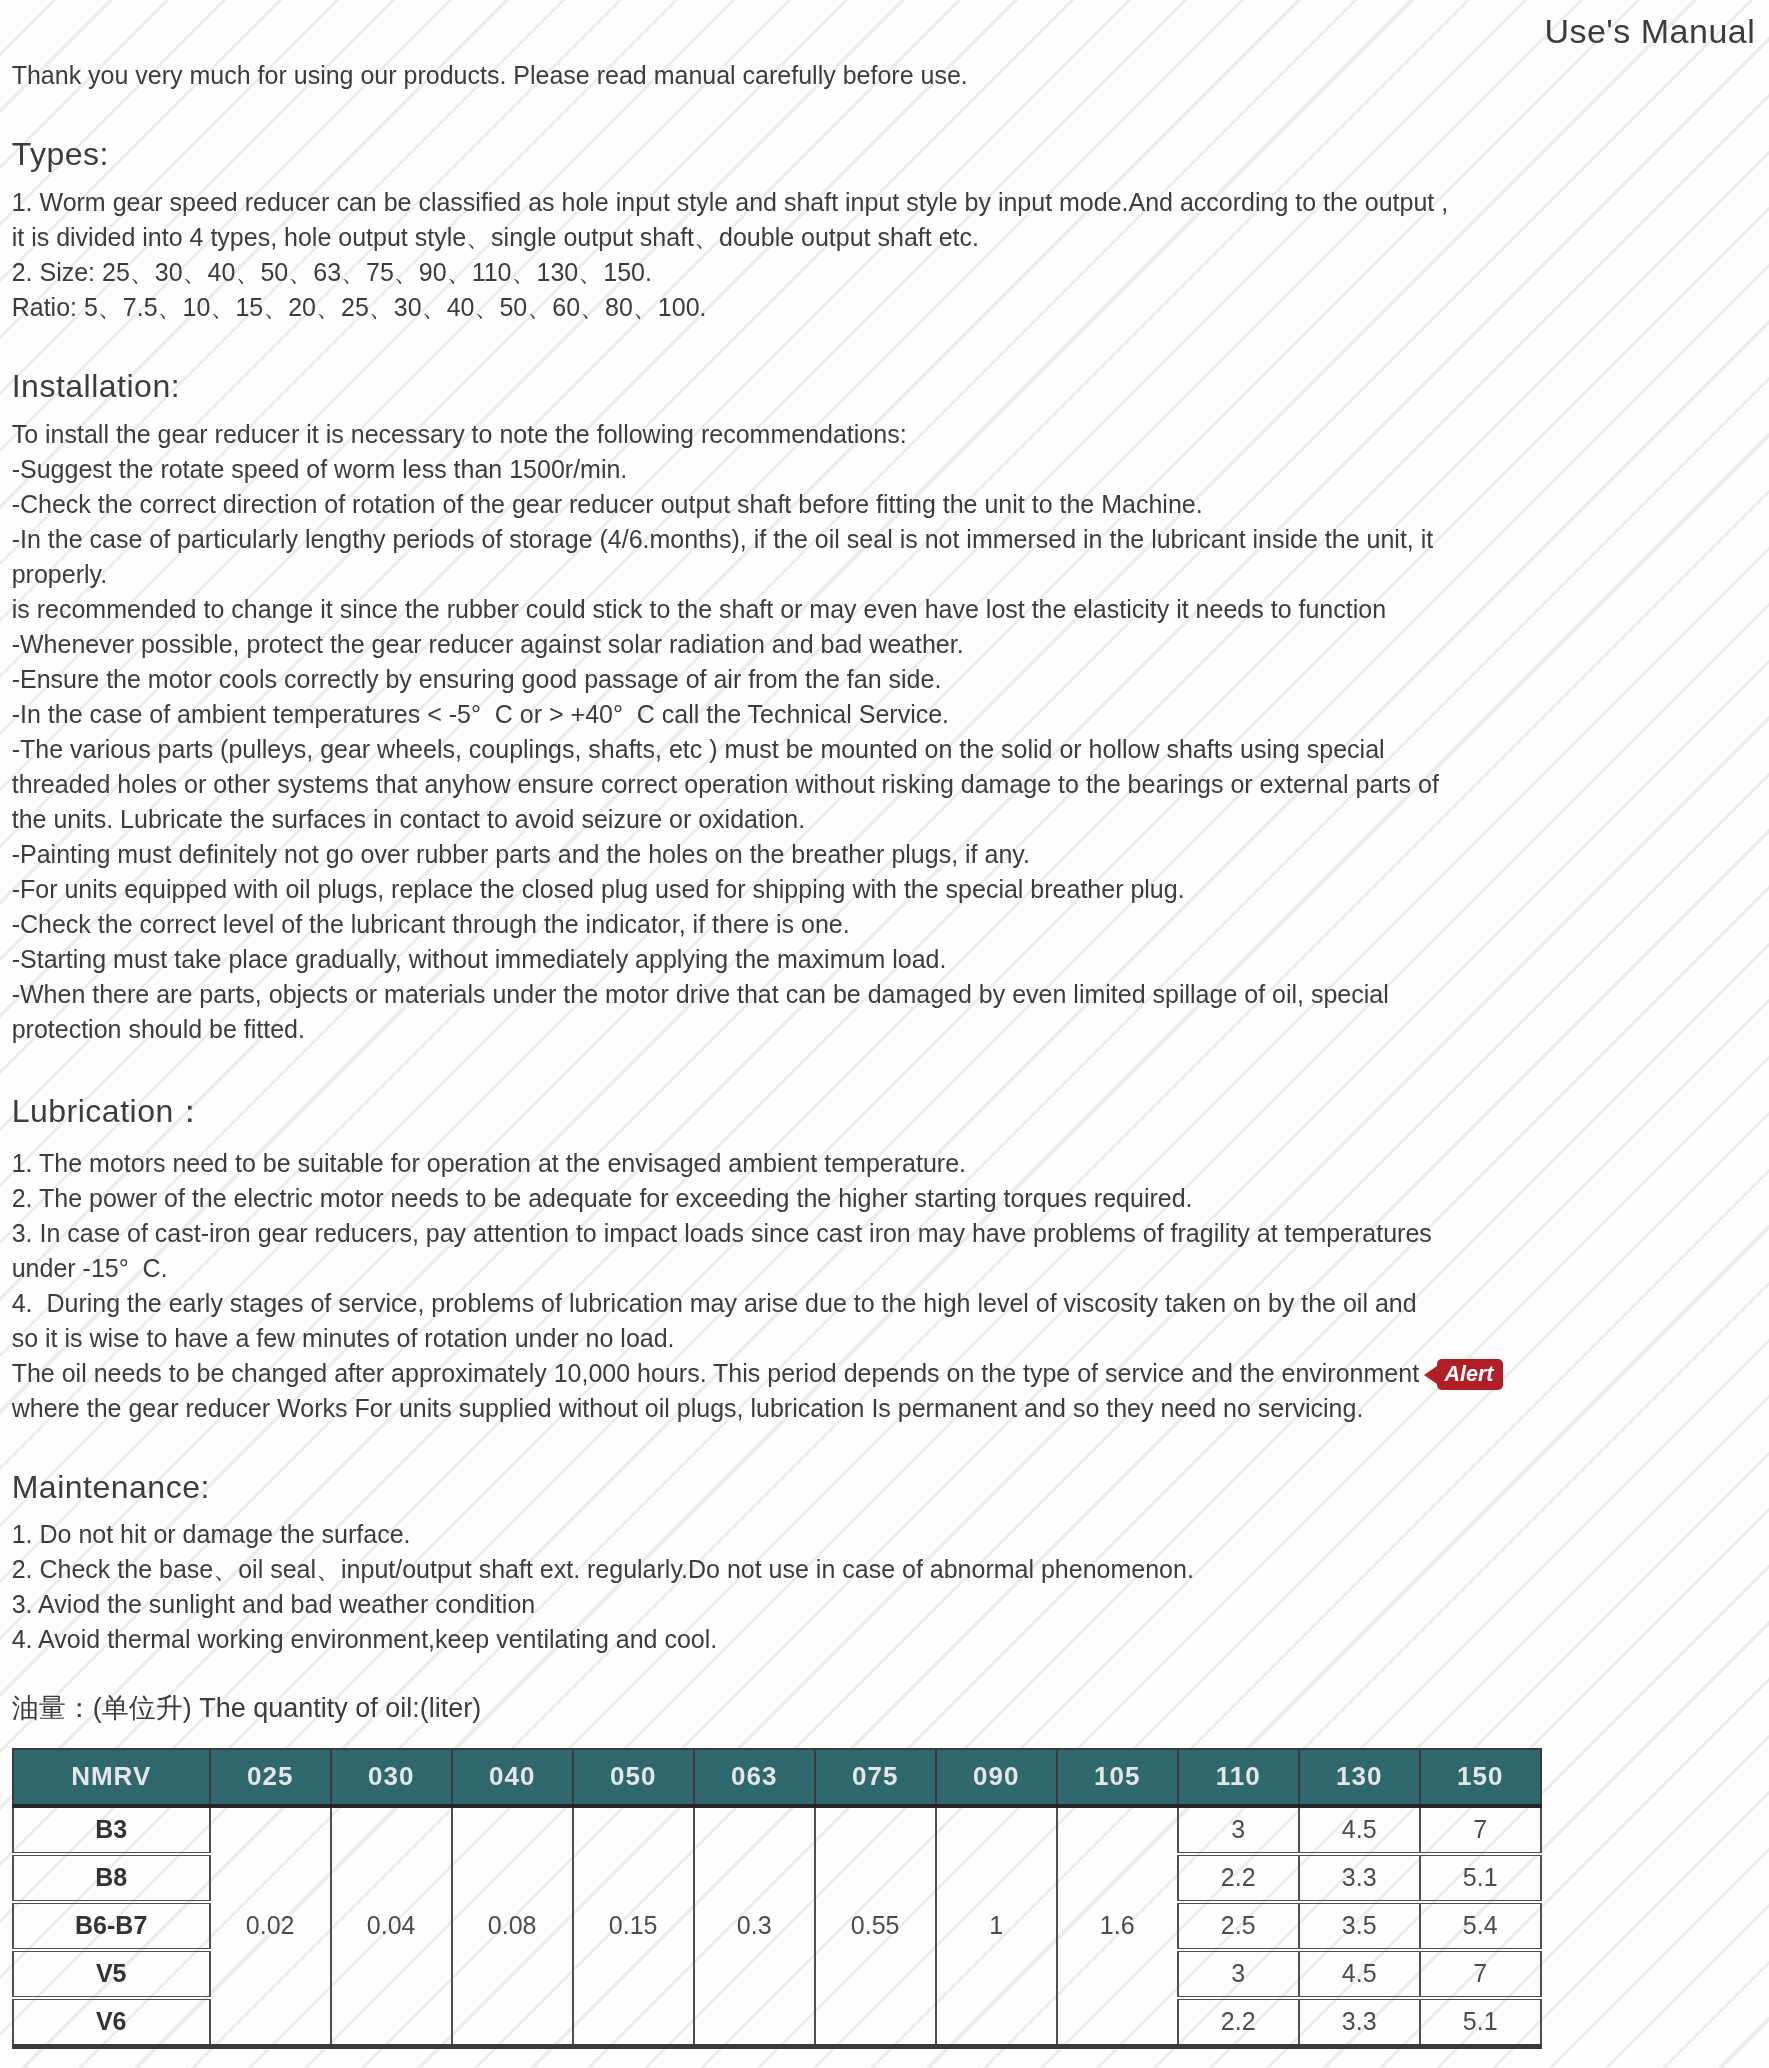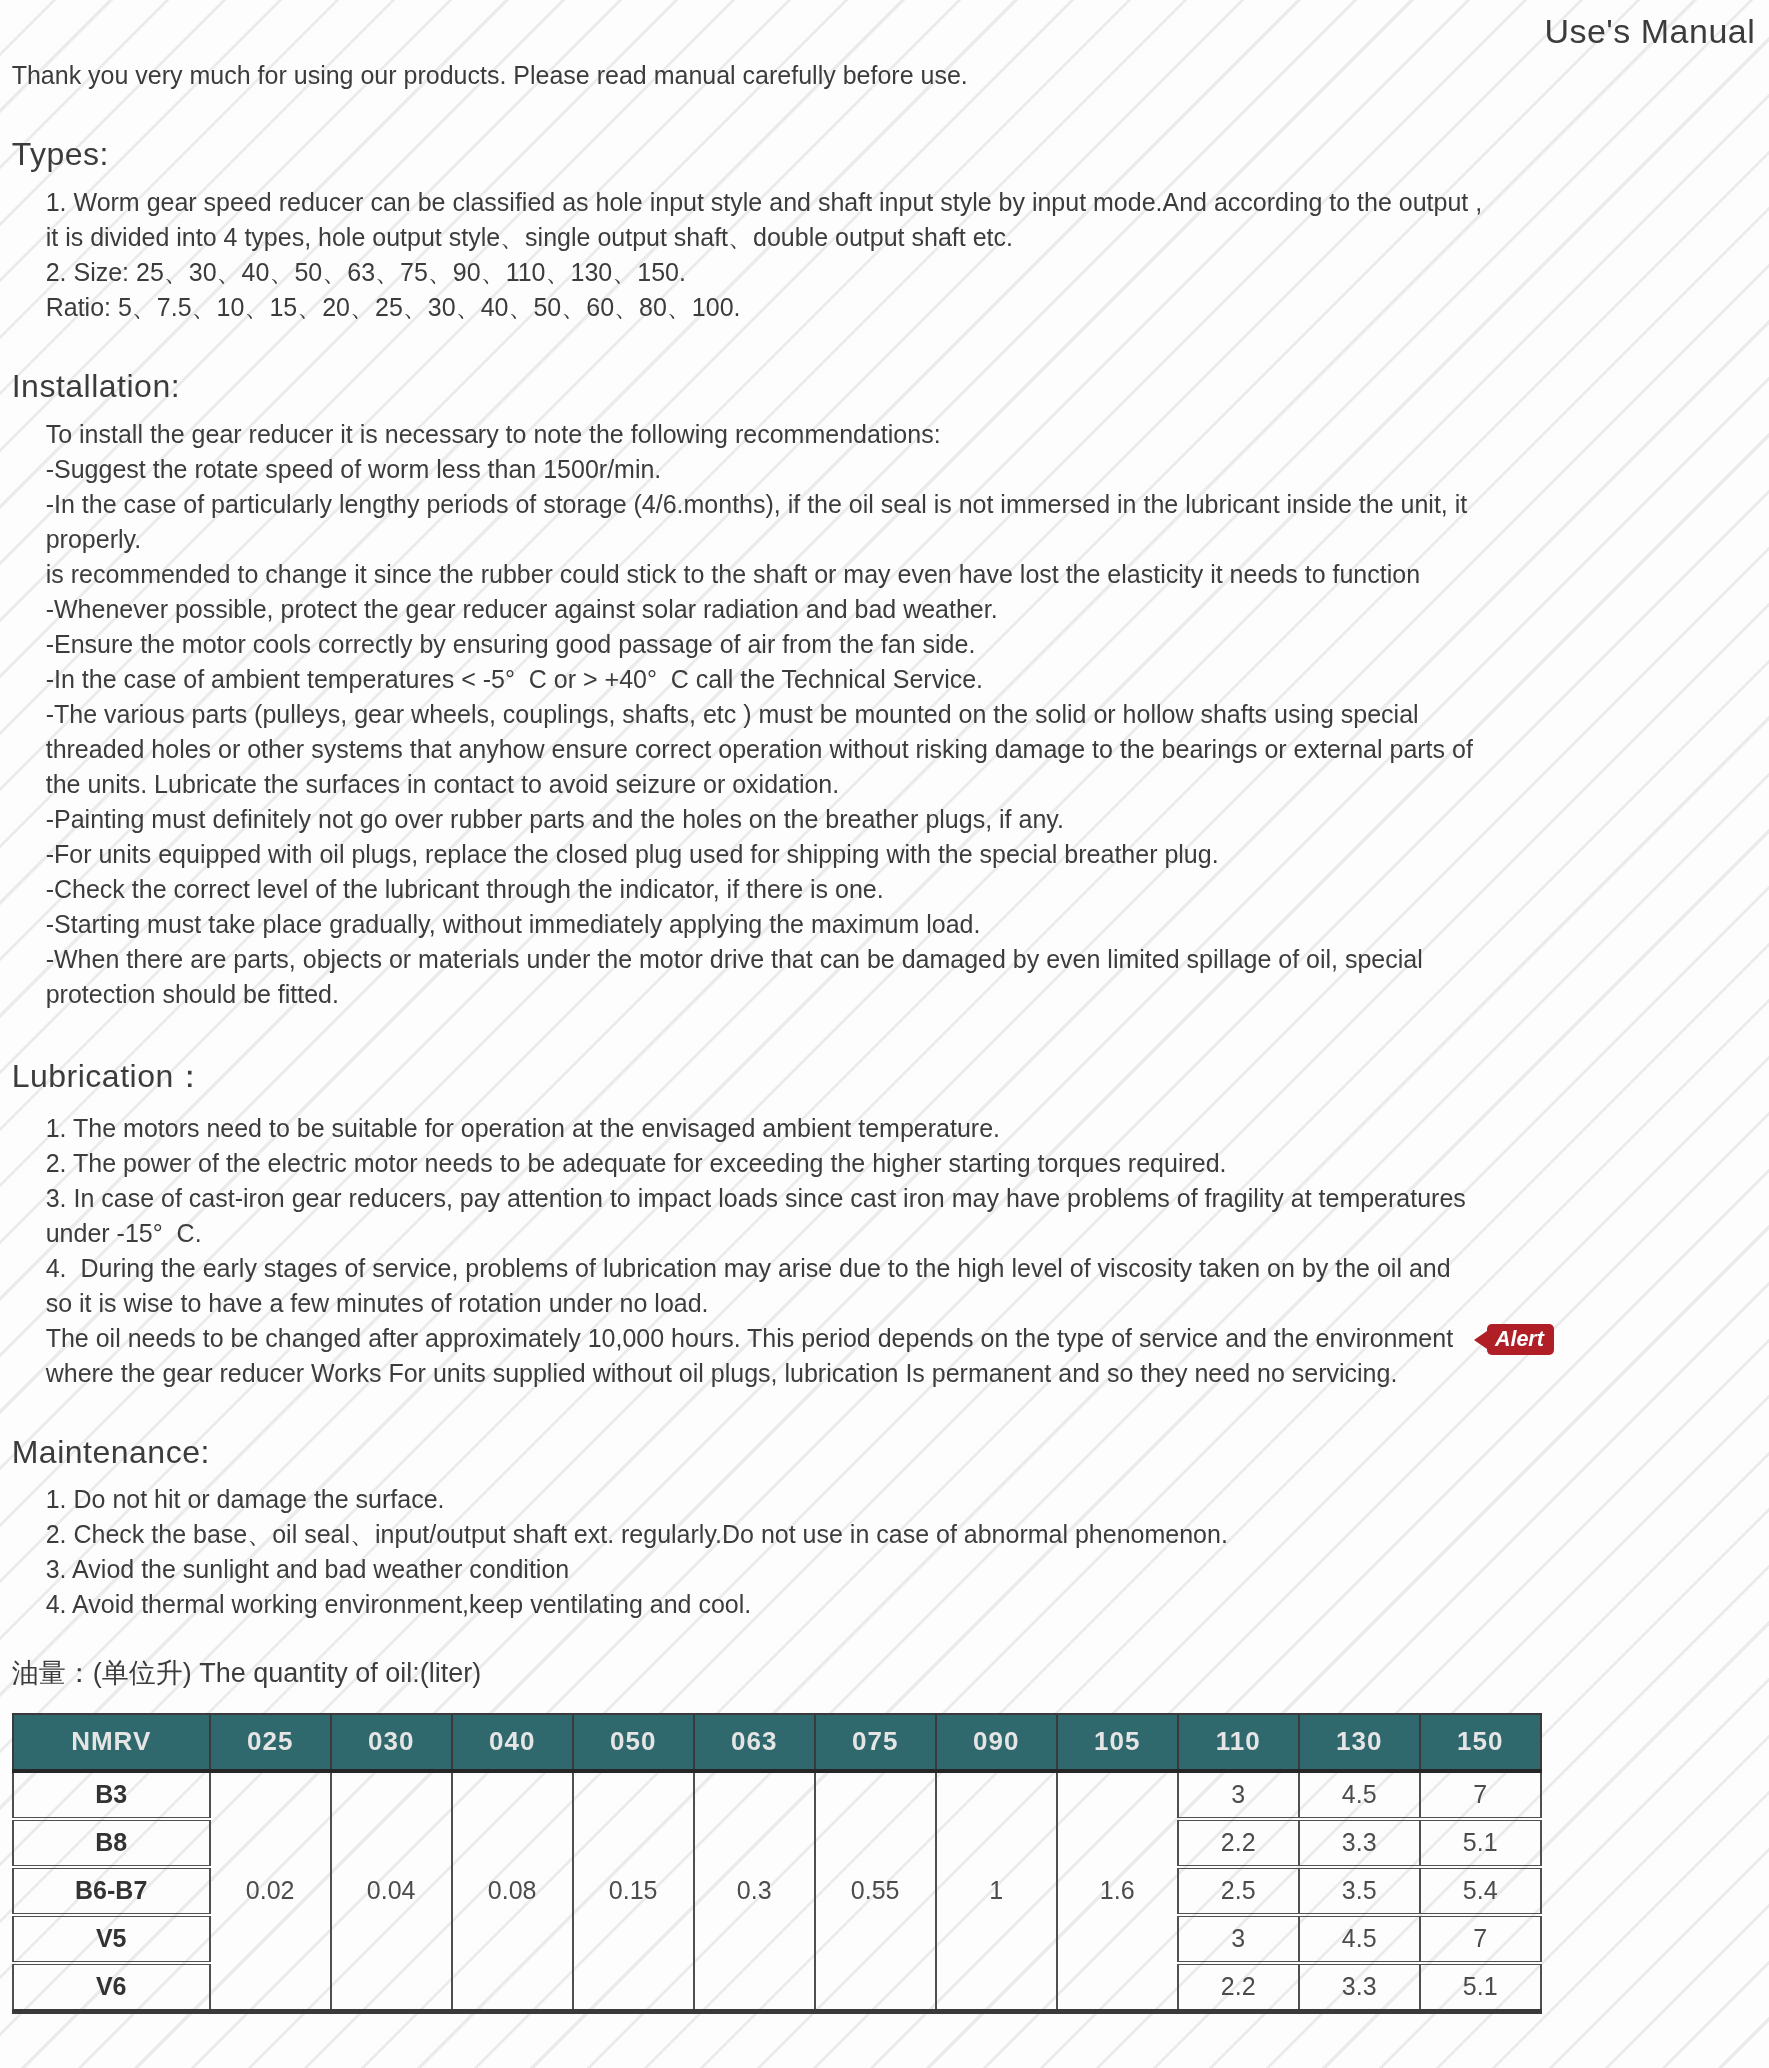--- a/index.html
+++ b/index.html
@@ -44,21 +44,21 @@
     line-height:35px;
   }
   h2.section-heading{
     font-size:32px;
     font-weight:400;
     margin:43px 0 11.7px 0;
     letter-spacing:0.5px;
   }
   .section-lines{font-size:25px;line-height:35px;}
   .line{white-space:pre-wrap;}
-  .line span{white-space:pre-wrap;margin-left:34px;}
+  .line span{white-space:pre-wrap;}
   .alert-badge{
     display:inline-block;
     position:relative;
     background:var(--alert);
     color:#fff;
     font-size:21.5px;
     line-height:28px;
     font-weight:bold;
     font-style:italic;
     padding:1px 9.8px 2px 7.8px;
@@ -132,20 +132,21 @@
       <div class="section-lines">
         <div class="line"><span>1. Worm gear speed reducer can be classified as hole input style and shaft input style by input mode.And according to the output ,</span></div>
         <div class="line"><span>it is divided into 4 types, hole output style、single output shaft、double output shaft etc.</span></div>
         <div class="line"><span>2. Size: 25、30、40、50、63、75、90、110、130、150.</span></div>
         <div class="line"><span>Ratio: 5、7.5、10、15、20、25、30、40、50、60、80、100.</span></div>
       </div>
       <h2 class="section-heading">Installation:</h2>
       <div class="section-lines">
         <div class="line"><span>To install the gear reducer it is necessary to note the following recommendations:</span></div>
         <div class="line"><span>-Suggest the rotate speed of worm less than 1500r/min.</span></div>
+        <div class="line"><span>-Check the correct direction of rotation of the gear reducer output shaft before fitting the unit to the Machine.</span></div>
         <div class="line"><span>-In the case of particularly lengthy periods of storage (4/6.months), if the oil seal is not immersed in the lubricant inside the unit, it</span></div>
         <div class="line"><span>properly.</span></div>
         <div class="line"><span>is recommended to change it since the rubber could stick to the shaft or may even have lost the elasticity it needs to function</span></div>
         <div class="line"><span>-Whenever possible, protect the gear reducer against solar radiation and bad weather.</span></div>
         <div class="line"><span>-Ensure the motor cools correctly by ensuring good passage of air from the fan side.</span></div>
         <div class="line"><span>-In the case of ambient temperatures &lt; -5°  C or &gt; +40°  C call the Technical Service.</span></div>
         <div class="line"><span>-The various parts (pulleys, gear wheels, couplings, shafts, etc ) must be mounted on the solid or hollow shafts using special</span></div>
         <div class="line"><span>threaded holes or other systems that anyhow ensure correct operation without risking damage to the bearings or external parts of</span></div>
         <div class="line"><span>the units. Lubricate the surfaces in contact to avoid seizure or oxidation.</span></div>
         <div class="line"><span>-Painting must definitely not go over rubber parts and the holes on the breather plugs, if any.</span></div>

